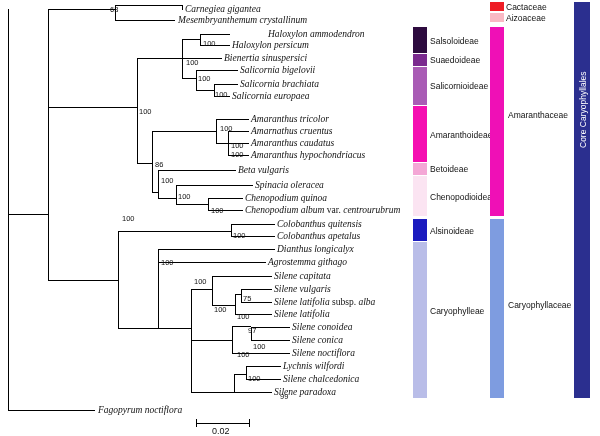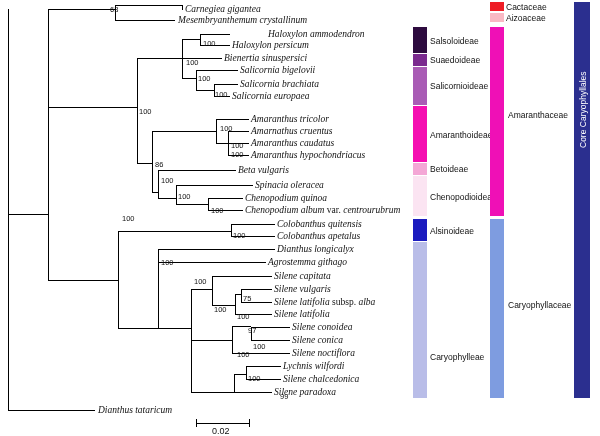--- a/index.html
+++ b/index.html
@@ -152,21 +152,21 @@
     <div class="taxon" style="left: 274px; top: 271px;">Silene capitata</div>
     <div class="taxon" style="left: 274px; top: 284px;">Silene vulgaris</div>
     <div class="taxon" style="left: 274px; top: 297px; font-style: normal;"><i>Silene latifolia</i> <span class="up">subsp.</span> <i>alba</i></div>
     <div class="taxon" style="left: 274px; top: 309px;">Silene latifolia</div>
     <div class="taxon" style="left: 292px; top: 322px;">Silene conoidea</div>
     <div class="taxon" style="left: 292px; top: 335px;">Silene conica</div>
     <div class="taxon" style="left: 292px; top: 348px;">Silene noctiflora</div>
     <div class="taxon" style="left: 283px; top: 361px;">Lychnis wilfordi</div>
     <div class="taxon" style="left: 283px; top: 374px;">Silene chalcedonica</div>
     <div class="taxon" style="left: 274px; top: 387px;">Silene paradoxa</div>
-    <div class="taxon" style="left: 98px; top: 405px;">Dianthus tataricum</div>
+    <div class="taxon" style="left: 98px; top: 405px;">Fagopyrum noctiflora</div>
   </div>
 <div id="bs-layer">
     <div class="bs" style="left: 110px; top: 5px;">63</div>
     <div class="bs" style="left: 203px; top: 39px;">100</div>
     <div class="bs" style="left: 186px; top: 58px;">100</div>
     <div class="bs" style="left: 198px; top: 74px;">100</div>
     <div class="bs" style="left: 215px; top: 90px;">100</div>
     <div class="bs" style="left: 139px; top: 107px;">100</div>
     <div class="bs" style="left: 220px; top: 124px;">100</div>
     <div class="bs" style="left: 231px; top: 141px;">100</div>
@@ -201,21 +201,21 @@
     <div class="bandlabel" style="left: 430px; top: 81px;">Salicornioideae</div>
     <div class="band" style="left: 413px; top: 106px; width: 14px; height: 56px; background: rgb(245, 15, 177);"></div>
     <div class="bandlabel" style="left: 430px; top: 130px;">Amaranthoideae</div>
     <div class="band" style="left: 413px; top: 163px; width: 14px; height: 12px; background: rgb(244, 167, 214);"></div>
     <div class="bandlabel" style="left: 430px; top: 164px;">Betoideae</div>
     <div class="band" style="left: 413px; top: 176px; width: 14px; height: 40px; background: rgb(251, 228, 242);"></div>
     <div class="bandlabel" style="left: 430px; top: 192px;">Chenopodioideae</div>
     <div class="band" style="left: 413px; top: 219px; width: 14px; height: 22px; background: rgb(27, 27, 191);"></div>
     <div class="bandlabel" style="left: 430px; top: 226px;">Alsinoideae</div>
     <div class="band" style="left: 413px; top: 242px; width: 14px; height: 156px; background: rgb(185, 189, 232);"></div>
-    <div class="bandlabel" style="left: 430px; top: 306px; margin-top: 46px;">Caryophylleae</div>
+    <div class="bandlabel" style="left: 430px; top: 306px;">Caryophylleae</div>
     <div class="band" style="left: 490px; top: 27px; width: 14px; height: 189px; background: rgb(239, 16, 182);"></div>
     <div class="bandlabel" style="left: 508px; top: 110px;">Amaranthaceae</div>
     <div class="band" style="left: 490px; top: 219px; width: 14px; height: 179px; background: rgb(126, 156, 224);"></div>
     <div class="bandlabel" style="left: 508px; top: 300px;">Caryophyllaceae</div>
     <div class="band" style="left: 574px; top: 2px; width: 16px; height: 396px; background: rgb(43, 47, 143);"></div>
     <div class="vlabel" style="left: 578px; top: 148px; color: rgb(255, 255, 255);">Core Caryophyllales</div>
   </div>
 
 <div class="scaletext" id="scale-label" style="left:212px;top:426px;">0.02</div>
 

